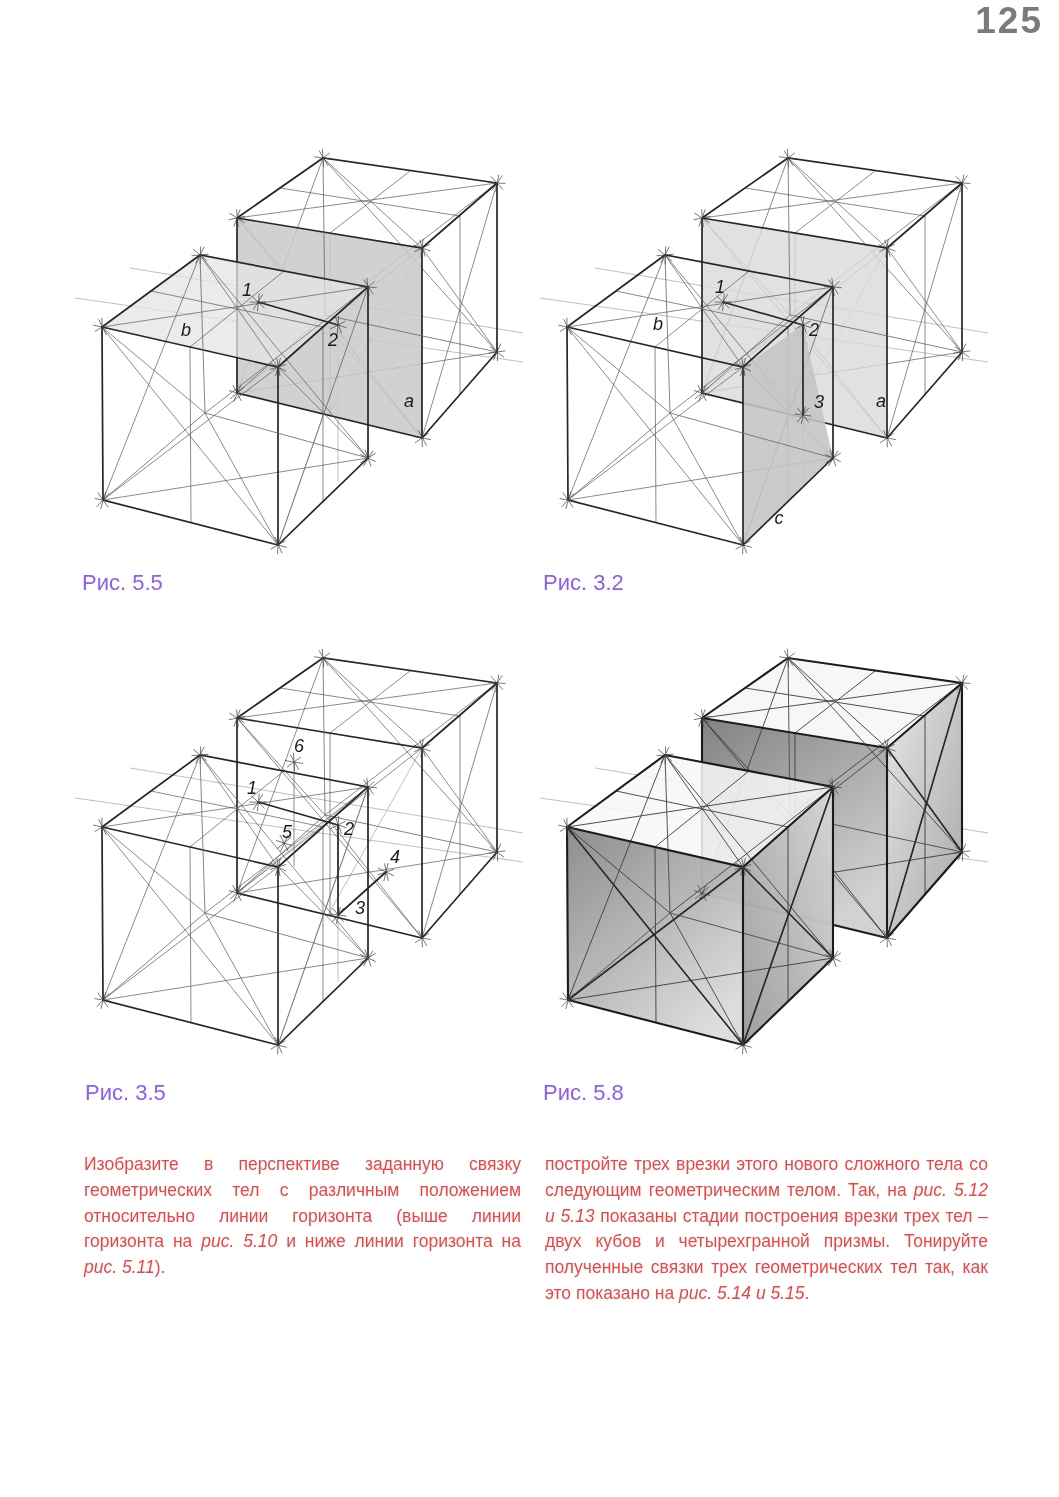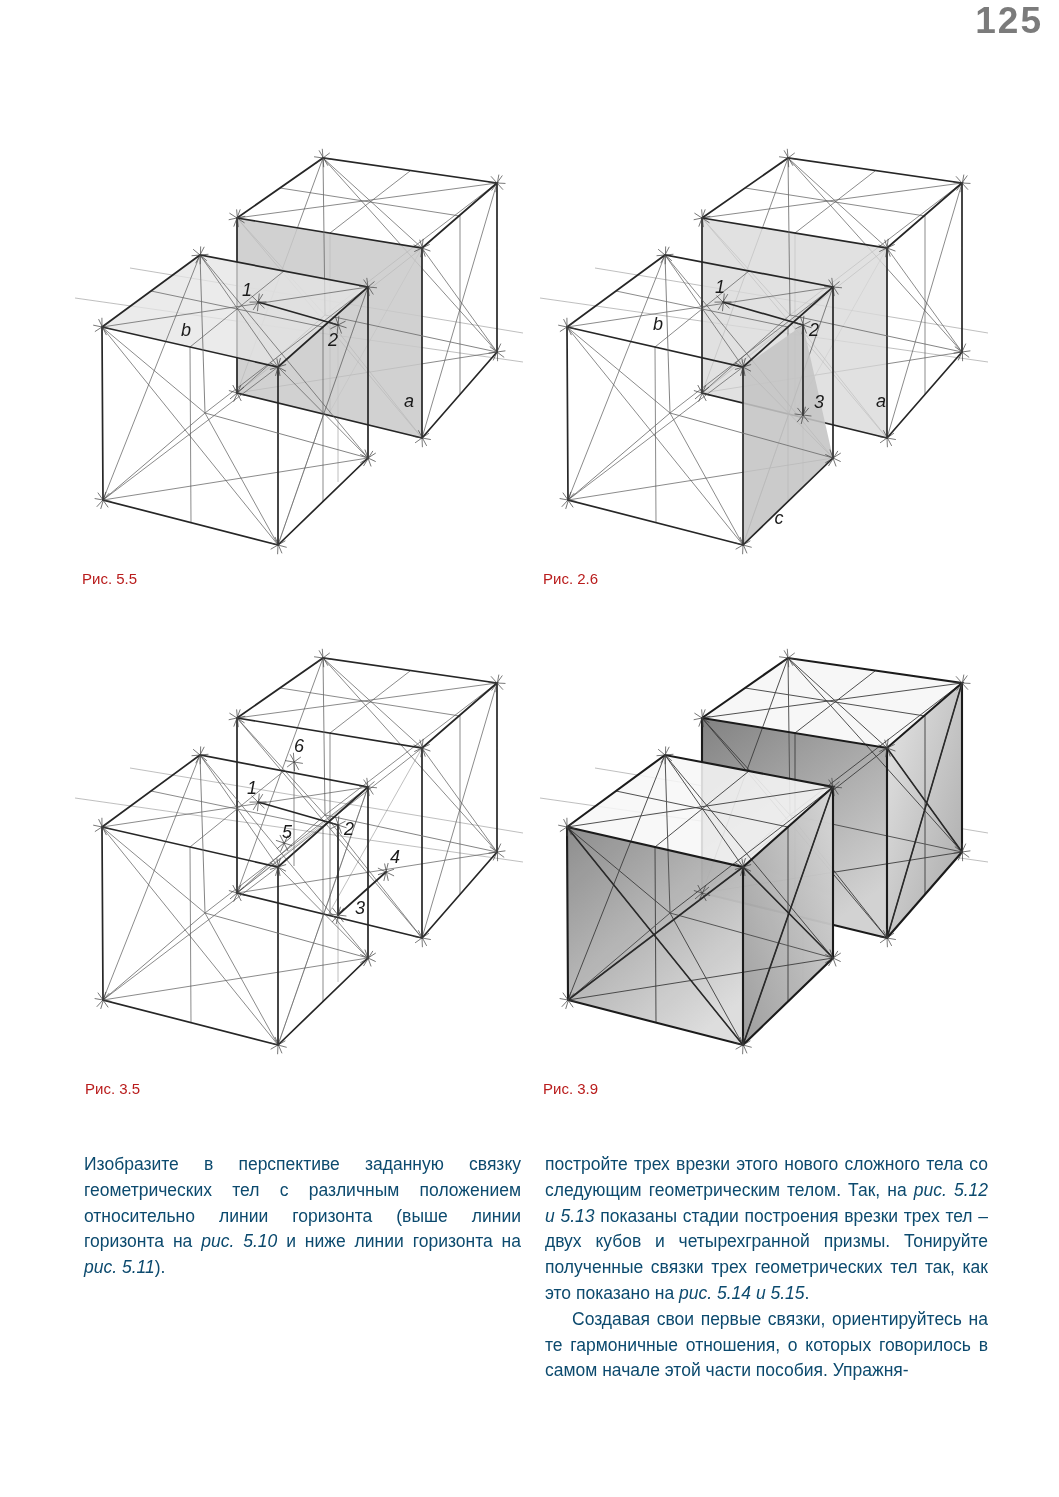--- a/index.html
+++ b/index.html
@@ -2,42 +2,42 @@
 <html><head>
 <meta charset="utf-8">
 <style>
   html,body{margin:0;padding:0;background:#d9d9d9;}
   .page{position:relative;width:1059px;height:1497px;margin:0 auto;background:#ffffff;
         font-family:"Liberation Sans",sans-serif;overflow:hidden;}
   .pagenum{position:absolute;top:0px;right:16px;font-size:37px;font-weight:bold;
            color:#7b7b7b;letter-spacing:2px;}
   .fig{position:absolute;margin:0;padding:0;}
   .fig svg{display:block;}
-  .caption{position:absolute;font-size:15px;color:#b91c1c;}
+  .caption{position:absolute;font-size:22px;color:#8b5cf6;}
 
   
   .w-heavy{stroke:#262626;stroke-width:1.7;fill:none;stroke-linecap:round;}
   .w-thin{stroke:#595959;stroke-width:.7;fill:none;}
   .w-hidden{stroke:#6e6e6e;stroke-width:.85;fill:none;}
   .w-constr{stroke:#8a8a8a;stroke-width:.55;fill:none;}
   .w-star{stroke:#3f3f3f;stroke-width:.65;fill:none;}
   .w8-heavy{stroke:#1b1b1b;stroke-width:2.1;fill:none;stroke-linecap:round;}
   .w8-thin{stroke:#3c3c3c;stroke-width:.9;fill:none;}
   .w8-hidden{stroke:#555555;stroke-width:1;fill:none;}
   .w8-x{stroke:#2a2a2a;stroke-width:1.6;fill:none;}
 
   .planeA55{fill:#c9c9c9;opacity:.85;}
   .planeA56{fill:#dadada;opacity:.8;}
   .planeB{fill:#e4e4e4;opacity:.75;}
   .planeC{fill:#c4c4c4;opacity:.88;}
   .facetop{fill:#f6f6f6;opacity:.9;}
 
   .lbl{font-size:18px;font-style:italic;fill:#1a1a1a;font-family:"Liberation Sans",sans-serif;}
 
-  .col{position:absolute;font-size:17.5px;line-height:25.8px;color:#0c4a6e;text-align:justify;}
+  .col{position:absolute;font-size:17.5px;line-height:25.8px;color:#ef4444;text-align:justify;}
   .col p{margin:0;}
   .col p.ind{text-indent:27px;}
   .col i{font-style:italic;}
 </style>
 </head>
 <body>
 
 <div class="page">
 
   <div class="pagenum">125</div>
@@ -127,21 +127,21 @@
       <use href="#star" transform="translate(263,285) rotate(52)" class="w-star"></use>
       <use href="#star" transform="translate(183,172) rotate(44)" class="w-star"></use>
       <text class="lbl" x="180" y="163" text-anchor="middle">1</text>
       <text class="lbl" x="274" y="206" text-anchor="middle">2</text>
       <text class="lbl" x="279" y="278" text-anchor="middle">3</text>
       <text class="lbl" x="341" y="277" text-anchor="middle">a</text>
       <text class="lbl" x="118" y="200" text-anchor="middle">b</text>
       <text class="lbl" x="239" y="394" text-anchor="middle">c</text>
     </svg>
   </figure>
-  <div class="caption" style="left:543px;top:570px">Рис. 2.6</div>
+  <div class="caption" style="left:543px;top:570px">Рис. 3.2</div>
 
   <figure class="fig" style="left:75px;top:630px">
     <svg width="450" height="450" viewBox="0 0 450 450">
       <use href="#constr" class="w-constr"></use>
       <use href="#r-thin" class="w-thin"></use>
       <use href="#r-heavy" class="w-heavy"></use>
       <use href="#r-hidden" class="w-hidden"></use>
       <use href="#l-thin" class="w-thin"></use>
       <use href="#l-heavy" class="w-heavy"></use>
       <use href="#l-hidden" class="w-hidden"></use>
@@ -181,24 +181,23 @@
         <polygon fill="url(#g8c)" points="27,197 203,237 203,415 28,370"></polygon>
         <polygon fill="url(#g8d)" points="203,237 293,157 293,328 203,415"></polygon>
       </g>
       <use href="#l-thin" class="w8-thin"></use>
       <use href="#l-hidden" class="w8-hidden"></use>
       <use href="#l-heavy" class="w8-heavy"></use>
       <path class="w8-x" d="M203,237 L293,328 M293,157 L203,415 M27,197 L203,415 M203,237 L28,370"></path>
       <use href="#stars-main" class="w-star"></use>
     </svg>
   </figure>
-  <div class="caption" style="left:543px;top:1080px">Рис. 3.9</div>
+  <div class="caption" style="left:543px;top:1080px">Рис. 5.8</div>
 
   <div class="col" style="left:84px;top:1152px;width:437px">
     <p><span>Изобразите в перспективе заданную связку геометрических тел с различным положением относительно линии горизонта (выше линии горизонта на </span><i>рис. 5.10</i><span> и ниже линии горизонта на </span><i>рис. 5.11</i><span>).</span></p>
   </div>
 
   <div class="col" style="left:545px;top:1152px;width:443px">
     <p><span>постройте трех врезки этого нового сложного тела со следующим геометрическим телом. Так, на </span><i>рис. 5.12 и 5.13</i><span> показаны стадии построения врезки трех тел – двух кубов и четырехгранной призмы. Тонируйте полученные связки трех геометрических тел так, как это показано на </span><i>рис. 5.14 и 5.15</i><span>.</span></p>
-    <p class="ind"><span>Создавая свои первые связки, ориентируйтесь на те гармоничные отношения, о которых говорилось в самом начале этой части пособия. Упражня-</span></p>
   </div>
 
 </div>
 
 </body></html>

